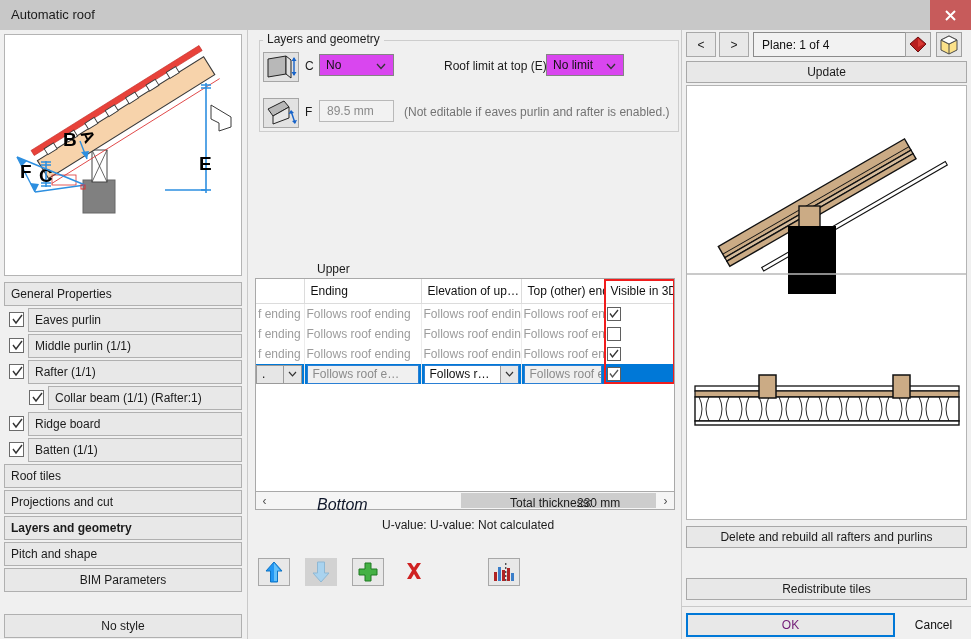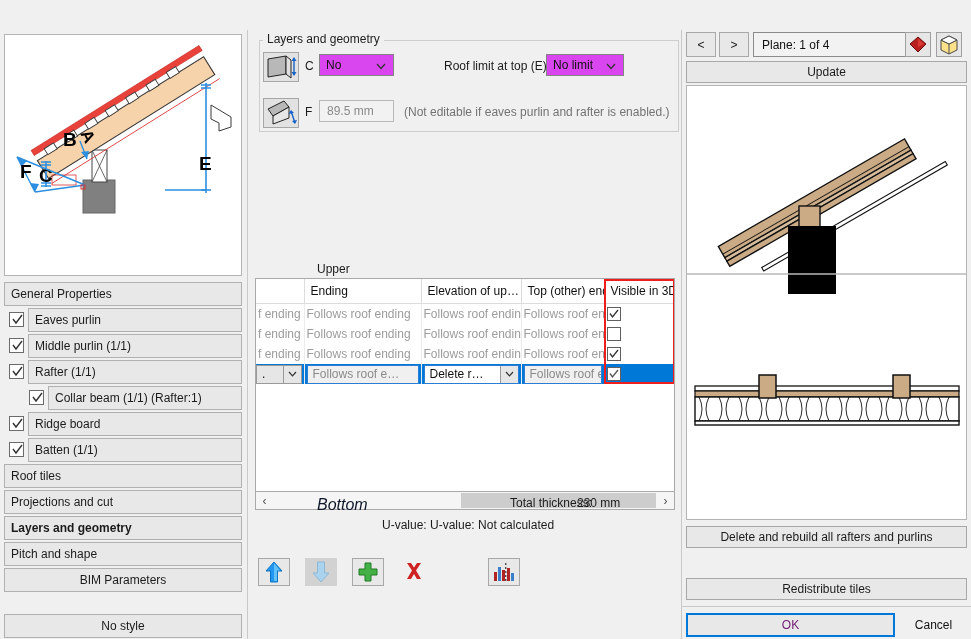--- a/index.html
+++ b/index.html
@@ -205,20 +205,28 @@
     display:flex;align-items:center;justify-content:center;
     font-size:12px;color:#111;cursor:default;
   }
   .rsep{position:absolute;left:0;top:576px;width:289px;height:1px;background:#c9c9c9;}
 </style>
 </head>
 <body>
 
 <div class="app">
 
+  <div class="titlebar">
+    <div class="ttl">Automatic roof</div>
+    <div class="closebtn">
+      <svg width="11" height="11" viewBox="0 0 11 11">
+        <path d="M1,1 L10,10 M10,1 L1,10" stroke="#fff" stroke-width="2"></path>
+      </svg>
+    </div>
+  </div>
 
   <div class="vsep" style="left:247px;"></div>
   <div class="vsep" style="left:681px;"></div>
 
   <div class="leftcol">
 
     <div class="preview2d">
       <svg width="236" height="240" viewBox="0 0 236 240">
         <rect x="0" y="0" width="236" height="240" fill="#ffffff"></rect>
 
@@ -505,21 +513,21 @@
                 </span>
               </div>
             </td>
             <td style="padding:0 2px;">
               <div class="cellcombo">
                 <span class="v">Follows roof e…</span>
               </div>
             </td>
             <td style="padding:0 2px;">
               <div class="cellcombo white">
-                <span class="v">Delete r…</span>
+                <span class="v">Follows r…</span>
                 <span class="cb-arrow">
                   <svg width="9" height="6" viewBox="0 0 9 6">
                       <path d="M1,1 L4.5,4.8 L8,1" stroke="#333" stroke-width="1.2" fill="none"></path>
                     </svg>
                 </span>
               </div>
             </td>
             <td style="padding:0 2px;">
               <div class="cellcombo">
                 <span class="v">Follows roof e…</span>

